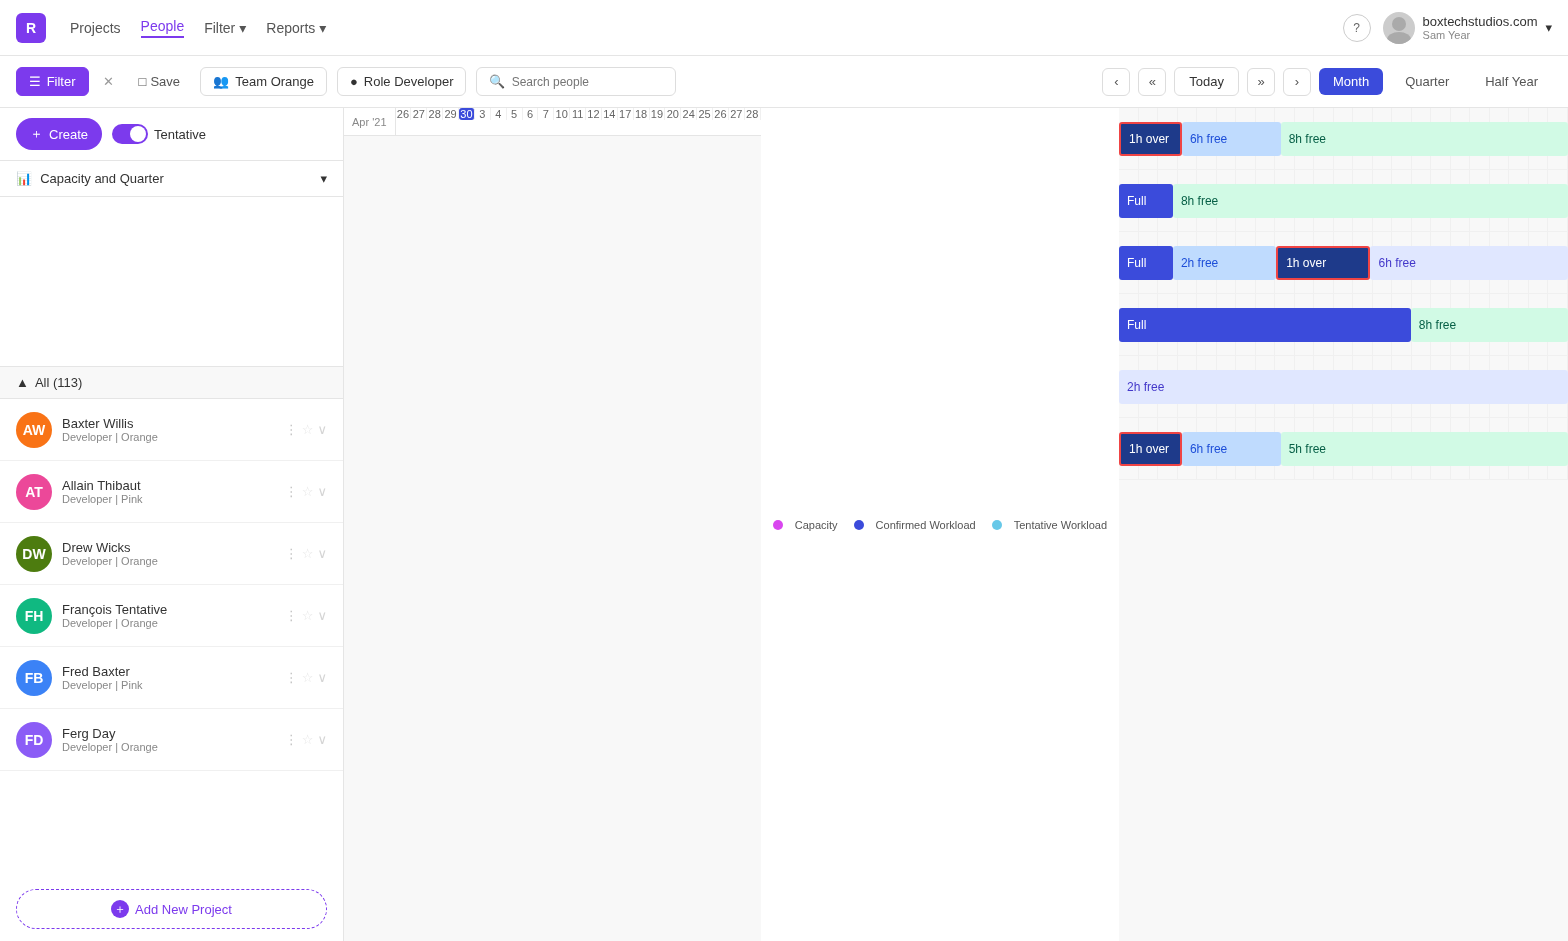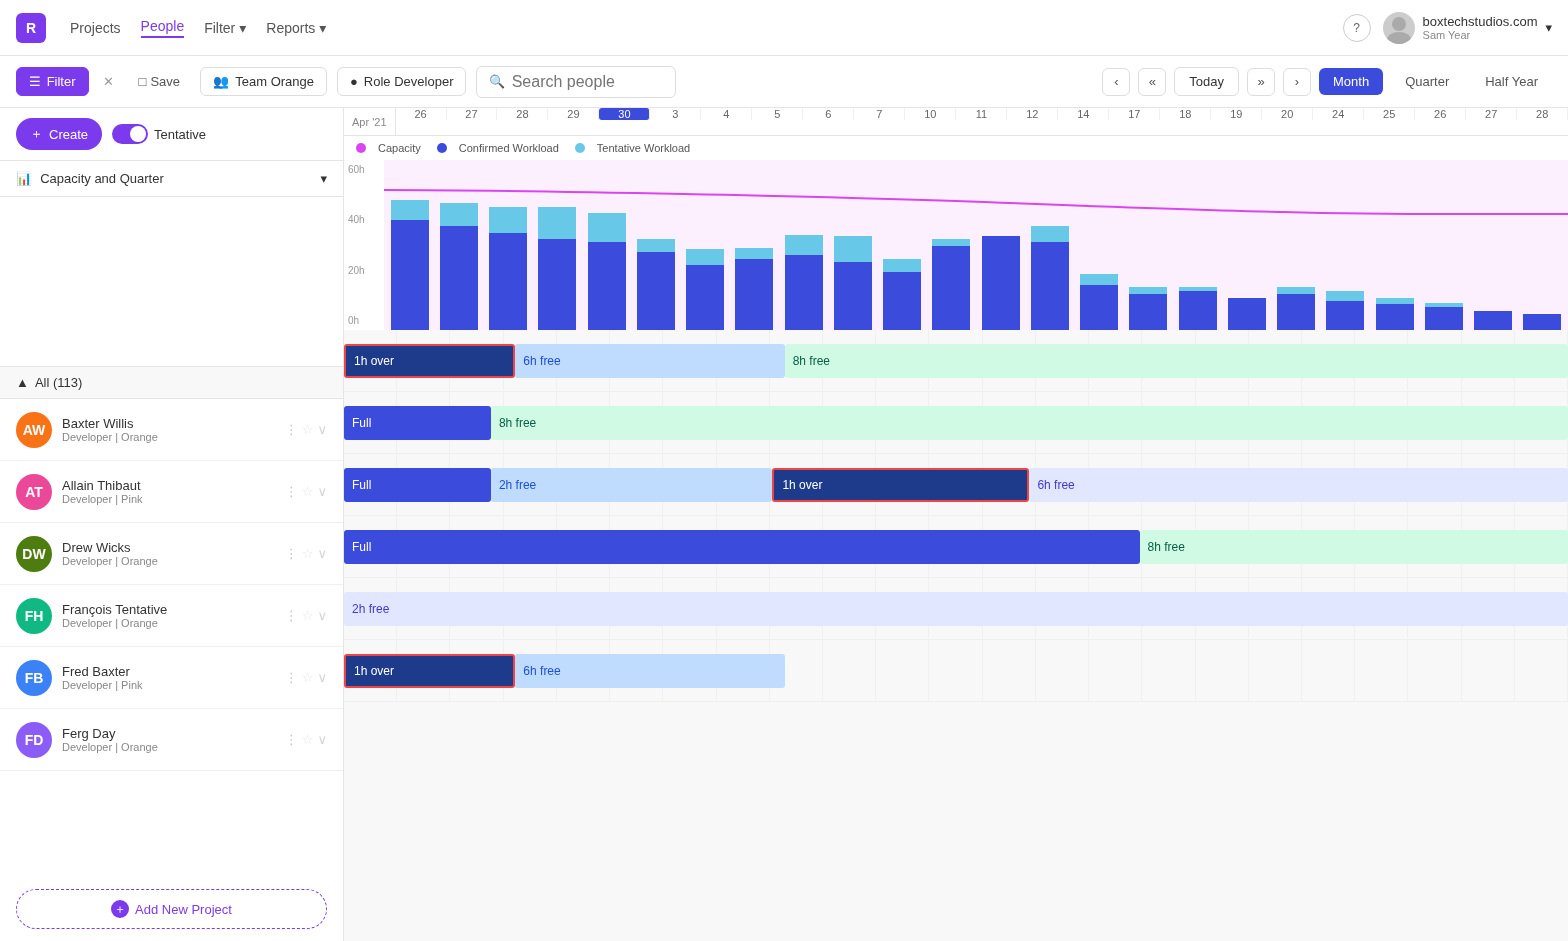--- a/index.html
+++ b/index.html
@@ -21,21 +21,21 @@
     .user-name { font-size: 11px; color: #888; }
 
     
     .filter-bar { display: flex; align-items: center; height: 52px; background: #fff; border-bottom: 1px solid #e5e5e5; padding: 0 16px; gap: 10px; }
     .filter-btn { display: flex; align-items: center; gap: 6px; padding: 6px 12px; border: 1px solid #ddd; border-radius: 6px; cursor: pointer; color: #555; background: #fff; font-size: 13px; }
     .filter-btn.active { background: #7c3aed; color: #fff; border-color: #7c3aed; }
     .close-btn { width: 20px; height: 20px; display: flex; align-items: center; justify-content: center; cursor: pointer; color: #999; }
     .save-btn { display: flex; align-items: center; gap: 4px; padding: 6px 10px; border-radius: 6px; cursor: pointer; color: #555; background: transparent; font-size: 13px; }
     .tag-btn { display: flex; align-items: center; gap: 6px; padding: 6px 12px; border: 1px solid #ddd; border-radius: 6px; cursor: pointer; background: #fff; font-size: 13px; }
     .search-box { display: flex; align-items: center; gap: 6px; padding: 6px 12px; border: 1px solid #ddd; border-radius: 6px; flex: 1; max-width: 200px; background: #fff; }
-    .search-box input { border: none; outline: none; background: transparent; font-size: 16px; color: #555; width: 100%; }
+    .search-box input { border: none; outline: none; background: transparent; font-size: 12px; color: #555; width: 100%; }
     .nav-right-bar { margin-left: auto; display: flex; align-items: center; gap: 8px; }
     .nav-arrow { width: 28px; height: 28px; border: 1px solid #ddd; border-radius: 6px; display: flex; align-items: center; justify-content: center; cursor: pointer; background: #fff; color: #555; }
     .today-btn { padding: 6px 14px; border: 1px solid #ddd; border-radius: 6px; cursor: pointer; background: #fff; font-size: 13px; }
     .view-btn { padding: 6px 14px; border-radius: 6px; cursor: pointer; font-size: 13px; background: transparent; color: #555; }
     .view-btn.active { background: #3b4bdb; color: #fff; }
 
     
     .main-layout { display: flex; height: calc(941px - 56px - 52px); overflow: hidden; }
 
     
@@ -51,21 +51,21 @@
     .people-list { flex: 1; overflow-y: auto; }
     .person-row { display: flex; align-items: center; padding: 10px 16px; border-bottom: 1px solid #f0f0f0; height: 62px; }
     .person-avatar { width: 36px; height: 36px; border-radius: 50%; background: #ccc; flex-shrink: 0; display: flex; align-items: center; justify-content: center; font-weight: bold; color: #fff; font-size: 14px; }
     .person-info { margin-left: 10px; flex: 1; }
     .person-name { font-size: 13px; font-weight: 500; color: #333; }
     .person-role { font-size: 11px; color: #888; }
     .person-actions { display: flex; align-items: center; gap: 4px; opacity: 0.5; }
     .add-project-btn { margin: 12px 16px; padding: 10px; border: 1px dashed #7c3aed; border-radius: 20px; text-align: center; cursor: pointer; color: #7c3aed; font-size: 13px; display: flex; align-items: center; justify-content: center; gap: 6px; }
 
     
-    .right-panel { flex: 1; display: flex; flex-direction: column; overflow: hidden; background: #f8f8f8; }
+    .right-panel { flex: 1; display: flex; flex-direction: row; overflow: hidden; background: #f8f8f8; }
     .legend-bar { display: flex; align-items: center; gap: 16px; padding: 6px 12px; background: #fff; }
     .legend-item { display: flex; align-items: center; gap: 12px; font-size: 11px; color: #555; }
     .legend-dot { width: 10px; height: 10px; border-radius: 50%; }
     .chart-area { position: relative; height: 170px; background: #fff; overflow: hidden; }
 
     
     .gantt-section { flex: 1; overflow-y: auto; }
 
     
     ::-webkit-scrollbar { width: 6px; height: 6px; }
@@ -585,17 +585,18 @@
             <div style="flex: 1 1 0%; border-right: 1px solid rgb(240, 240, 240);"></div>
             <div style="flex: 1 1 0%; border-right: 1px solid rgb(240, 240, 240);"></div>
             <div style="flex: 1 1 0%; border-right: 1px solid rgb(240, 240, 240);"></div>
             <div style="flex: 1 1 0%; border-right: 1px solid rgb(240, 240, 240);"></div>
             <div style="flex: 1 1 0%; border-right: 1px solid rgb(240, 240, 240);"></div>
             <div style="flex: 1 1 0%; border-right: 1px solid rgb(240, 240, 240);"></div>
           </div>
           <div style="position: absolute; inset: 0px;">
             <div style="position: absolute; height: 34px; top: 50%; transform: translateY(-50%); left: 0%; width: 14%; display: flex; align-items: center; padding: 0px 8px; font-size: 12px; font-weight: 500; border-radius: 3px; overflow: hidden; white-space: nowrap; background: rgb(30, 58, 138); color: rgb(255, 255, 255); border: 2px solid rgb(239, 68, 68);">1h over</div>
             <div style="position: absolute; height: 34px; top: 50%; transform: translateY(-50%); left: 14%; width: 22%; display: flex; align-items: center; padding: 0px 8px; font-size: 12px; font-weight: 500; border-radius: 3px; overflow: hidden; white-space: nowrap; background: rgb(191, 219, 254); color: rgb(29, 78, 216);">6h free</div>
+            <div style="position: absolute; height: 34px; top: 50%; transform: translateY(-50%); left: 36%; width: 64%; display: flex; align-items: center; padding: 0px 8px; font-size: 12px; font-weight: 500; border-radius: 3px; overflow: hidden; white-space: nowrap; background: rgb(209, 250, 229); color: rgb(6, 95, 70);">5h free</div>
           </div>
         </div>
       </div>
   </div>
 </div>
 
 </body></html>

